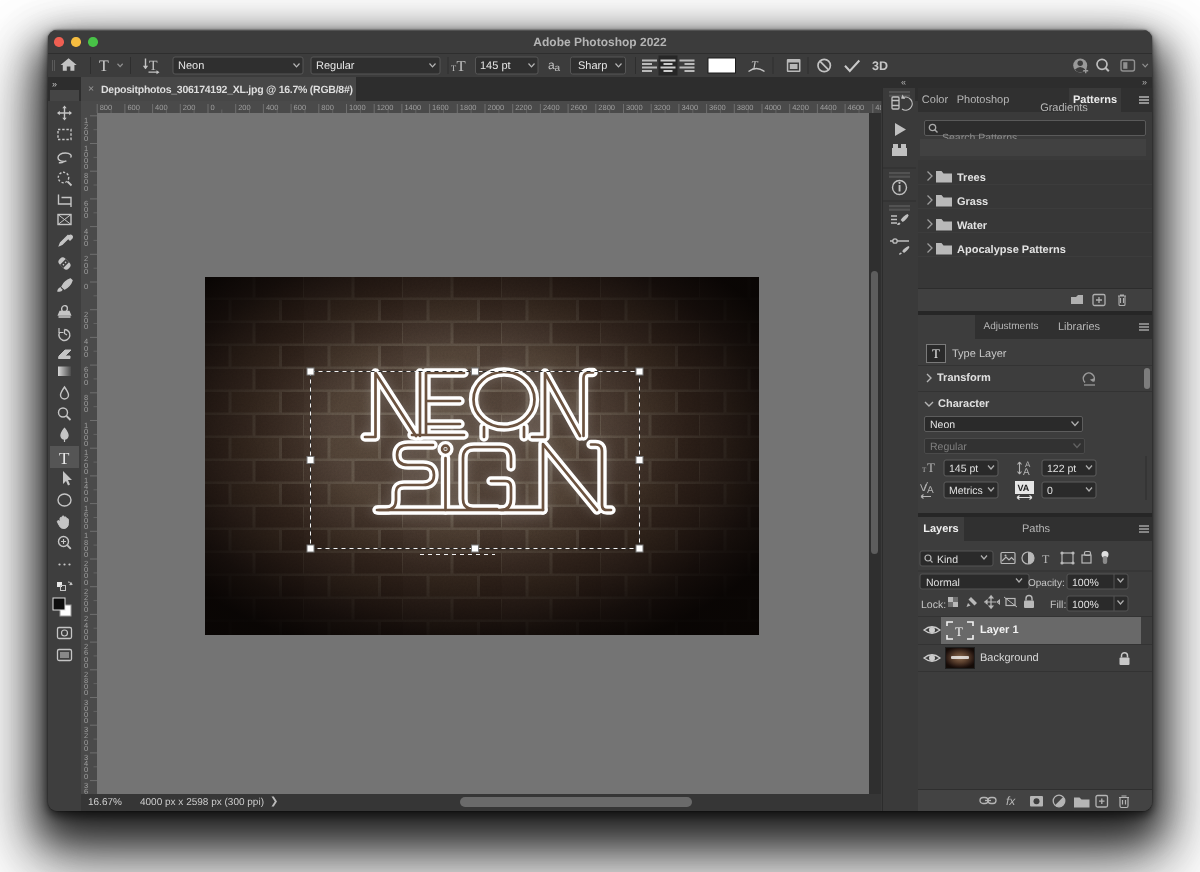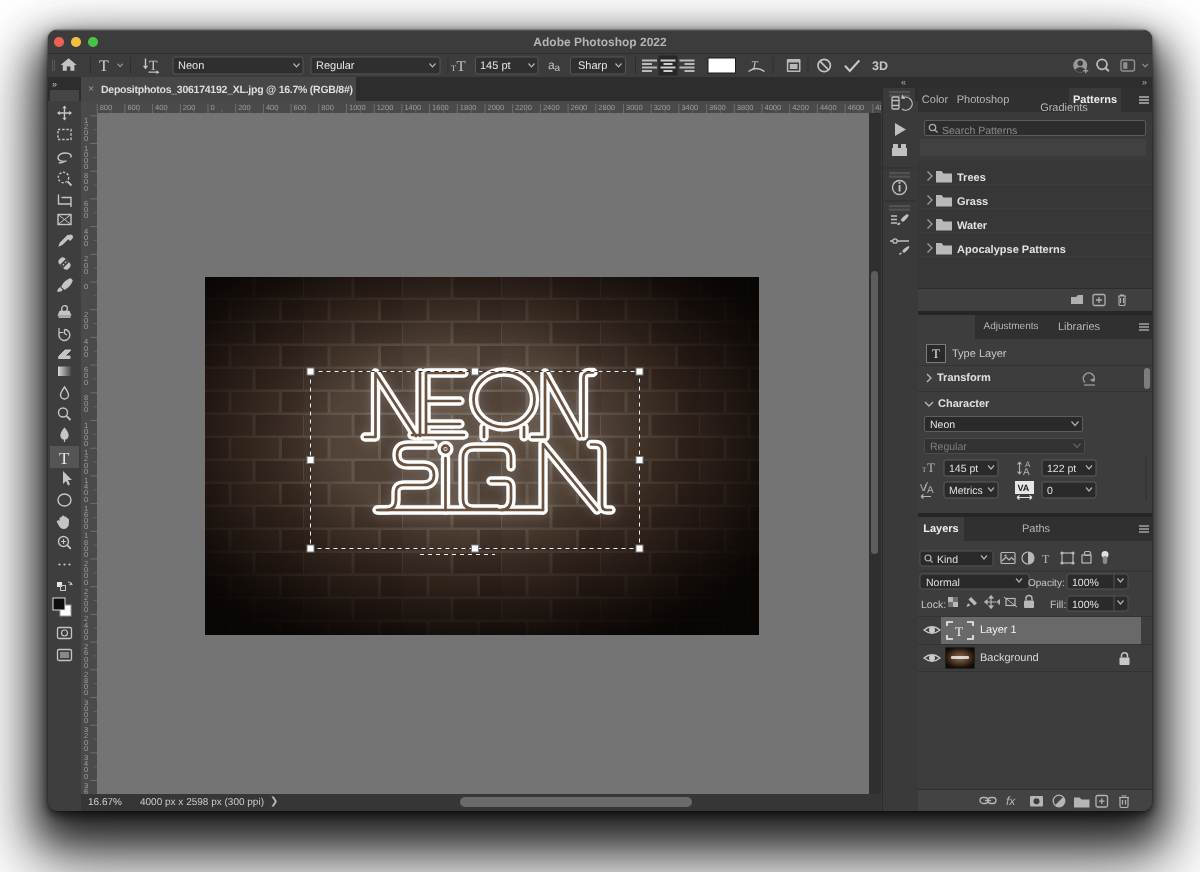--- a/index.html
+++ b/index.html
@@ -622,21 +622,21 @@
         <line x1="1" y1="5" x2="11" y2="5"></line>
         <line x1="1" y1="8" x2="11" y2="8"></line>
       </g>
     </svg>
 
   <div class="abs" style="left:876px;top:90px;width:222px;height:16px;background:#2d2d2d;border:1px solid #5a5a5a;border-radius:2px;box-sizing:border-box;"></div>
   <svg class="abs" style="left:880px;top:93px;" width="11" height="11">
       <circle cx="4.5" cy="4.5" r="3.2" stroke="#aaaaaa" stroke-width="1.3" fill="none"></circle>
       <line x1="7" y1="7" x2="9.5" y2="9.5" stroke="#aaaaaa" stroke-width="1.4"></line>
     </svg>
-  <div class="lbl" style="left:894px;top:95px;font-size:10.5px;color:#8d8d8d;">Search Patterns</div>
+  <div class="lbl" style="left:894px;top:102px;font-size:10.5px;color:#8d8d8d;">Search Patterns</div>
   <div class="abs" style="left:872px;top:109px;width:226px;height:17px;background:#414141;"></div>
 
   <div class="abs" style="left:870px;top:130px;width:234px;height:128px;background:#373737;"></div>
   <div id="plist">
     <svg class="abs" style="left:870px;top:130px;" width="234" height="128">
       <g stroke="#9d9d9d" stroke-width="1.3" fill="none">
         <path d="M9.5 11.5 l4.5 4.5 l-4.5 4.5"></path>
           <path d="M9.5 35.5 l4.5 4.5 l-4.5 4.5"></path>
         <path d="M9.5 59.5 l4.5 4.5 l-4.5 4.5"></path>
           <path d="M9.5 83.5 l4.5 4.5 l-4.5 4.5"></path>
@@ -833,21 +833,21 @@
     <svg class="abs" style="left:874px;top:592px;" width="20" height="16">
       <path d="M2 8 Q10 1.5 18 8 Q10 14.5 2 8 Z" fill="none" stroke="#cccccc" stroke-width="1.3"></path>
       <circle cx="10" cy="8" r="3" fill="#cccccc"></circle>
     </svg>
     <svg class="abs" style="left:896px;top:589px;" width="32" height="23">
       <g stroke="#f2f2f2" stroke-width="1.6" fill="none">
         <path d="M3 7 V3 H9 M23 3 H29 V7 M29 16 V20 H23 M9 20 H3 V16"></path>
       </g>
       <text x="11" y="17" font-size="13" font-family="Liberation Serif,serif" fill="#f5f5f5">T</text>
     </svg>
-    <div class="lbl" style="left:932px;top:594px;font-size:11px;color:#f2f2f2;">Layer 1</div>
+    <div class="lbl" style="left:932px;top:594px;font-size:11px;color:#f2f2f2;font-weight:bold;">Layer 1</div>
     <div class="abs" style="left:870px;top:614px;width:234px;height:1px;background:#333333;"></div>
     <svg class="abs" style="left:874px;top:620px;" width="20" height="16">
       <path d="M2 8 Q10 1.5 18 8 Q10 14.5 2 8 Z" fill="none" stroke="#cccccc" stroke-width="1.3"></path>
       <circle cx="10" cy="8" r="3" fill="#cccccc"></circle>
     </svg>
     <div class="abs" style="left:898px;top:618px;width:28px;height:20px;background:radial-gradient(ellipse 60% 55% at 50% 48%, #8a6a50 0%, #5a3f2d 45%, #241510 85%, #140b07 100%);outline:1px solid #1f1f1f;"></div>
     <div class="abs" style="left:903px;top:626px;width:18px;height:3px;background:rgba(255,255,255,0.75);border-radius:1px;"></div>
     <div class="lbl" style="left:932px;top:622px;font-size:11px;color:#d8d8d8;">Background</div>
     <svg class="abs" style="left:1069px;top:621px;" width="15" height="15">
       <rect x="2.5" y="6.5" width="10" height="7.5" rx="1" fill="#c9c9c9"></rect>

